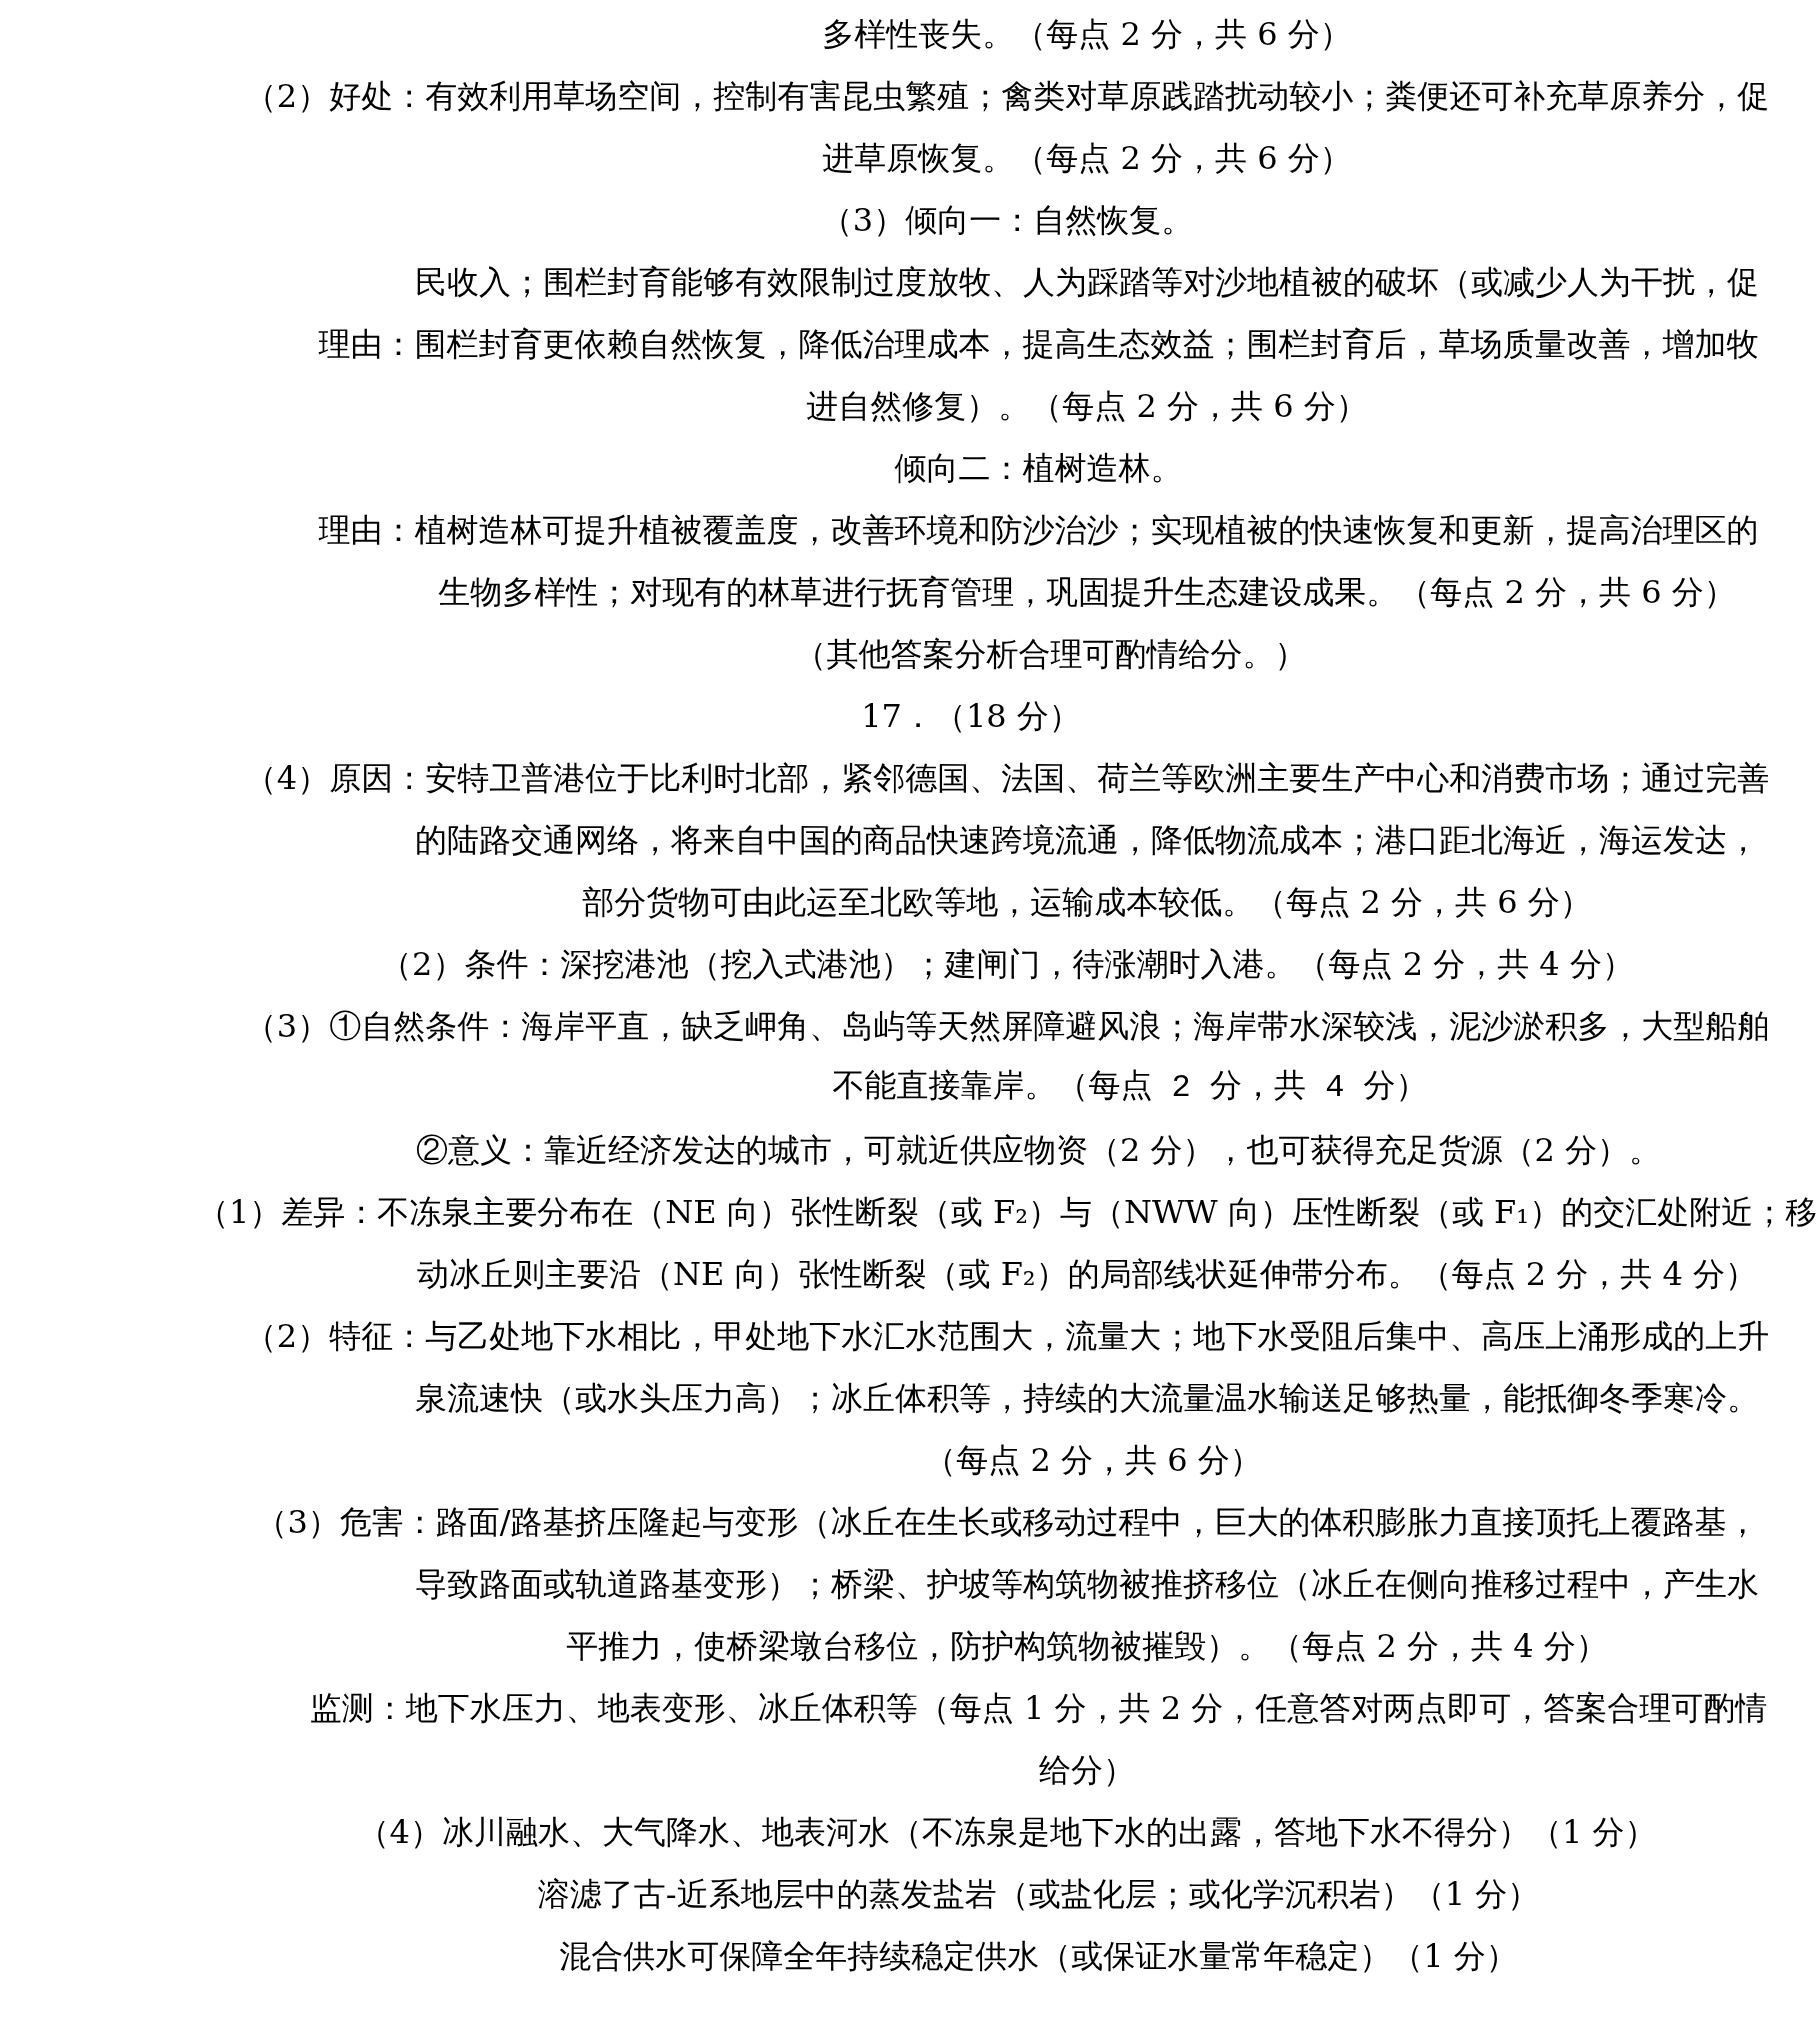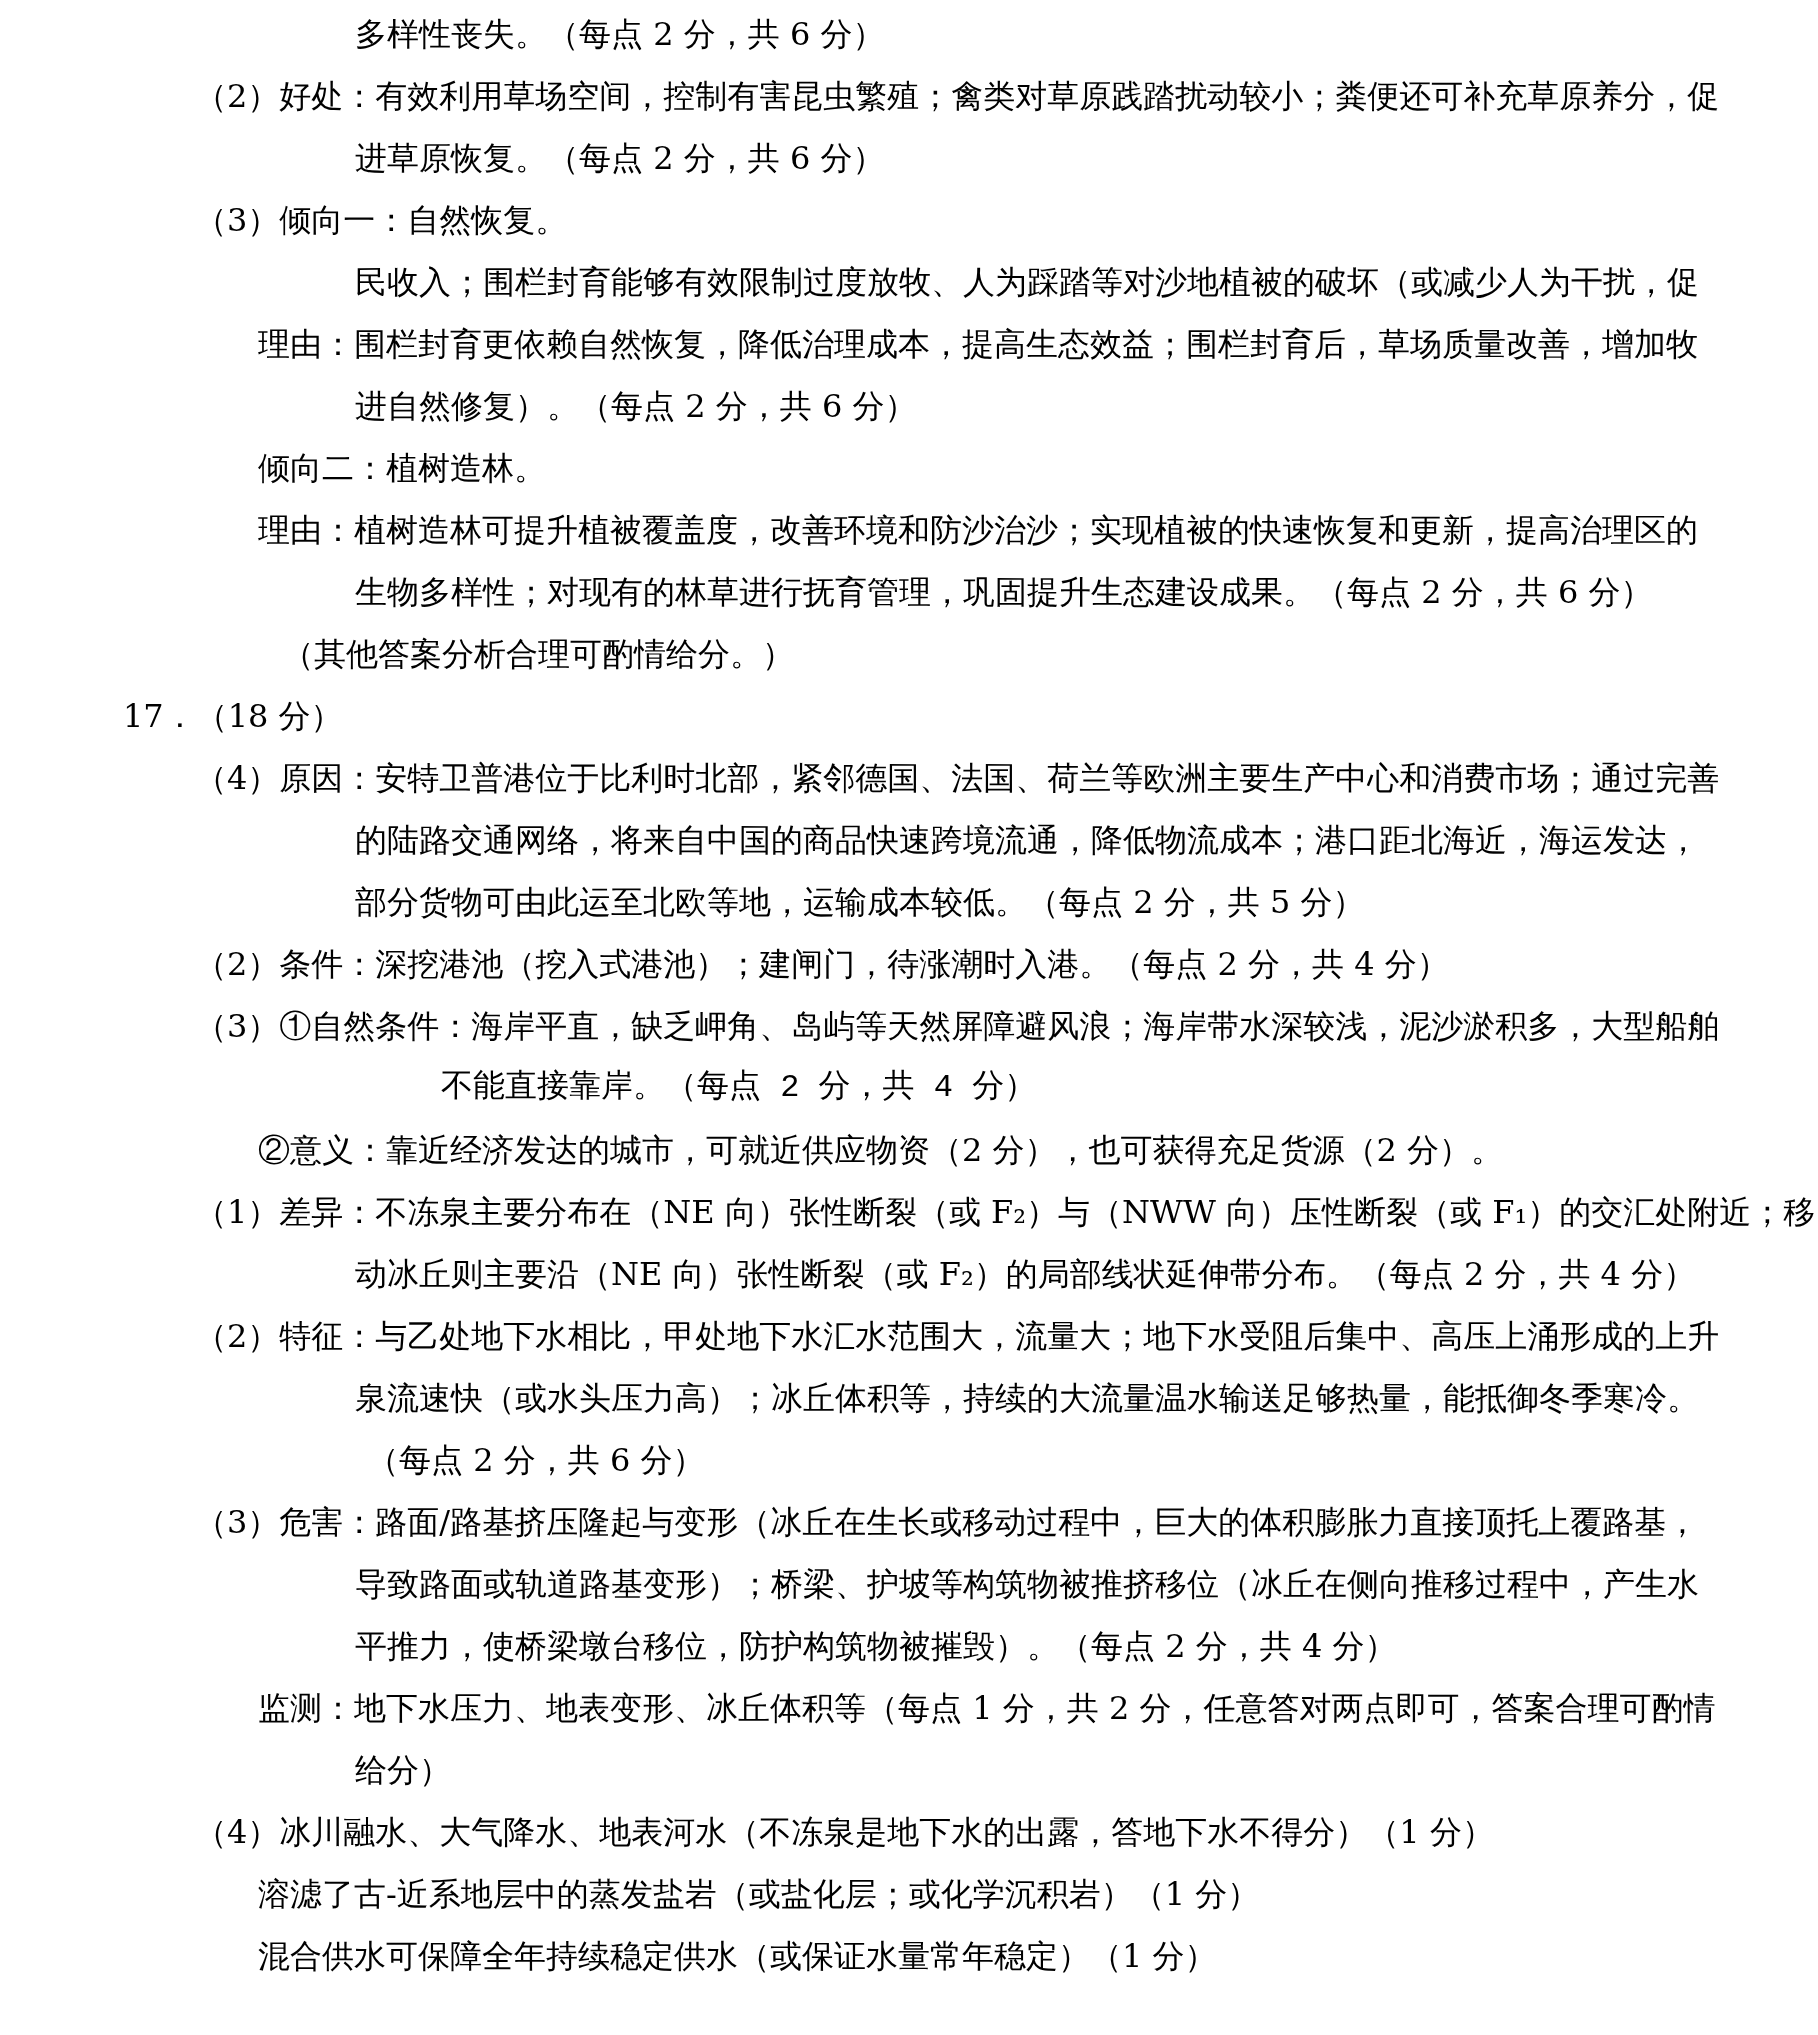--- a/index.html
+++ b/index.html
@@ -20,20 +20,21 @@
     box-sizing: border-box;
     padding-top: 3.4px;
     background: #ffffff;
   }
   .doc-line {
     height: 62px;
     line-height: 62px;
     font-size: 32px;
     white-space: nowrap;
     letter-spacing: 0;
+    text-align: center;
   }
   
   .ind-q     { margin-left: 123px; }  
   .ind-1     { margin-left: 195px; }  
   .ind-2     { margin-left: 258px; }  
   .ind-note  { margin-left: 282px; }  
   .ind-3     { margin-left: 355px; }  
   .ind-score { margin-left: 367px; }  
   .ind-4     { margin-left: 441px; font-family: Liberation Mono, monospace; }  
 </style>
@@ -48,21 +49,21 @@
   <div class="doc-line ind-3">民收入；围栏封育能够有效限制过度放牧、人为踩踏等对沙地植被的破坏（或减少人为干扰，促</div>
   <div class="doc-line ind-2">理由：围栏封育更依赖自然恢复，降低治理成本，提高生态效益；围栏封育后，草场质量改善，增加牧</div>
   <div class="doc-line ind-3">进自然修复）。（每点 2 分，共 6 分）</div>
   <div class="doc-line ind-2">倾向二：植树造林。</div>
   <div class="doc-line ind-2">理由：植树造林可提升植被覆盖度，改善环境和防沙治沙；实现植被的快速恢复和更新，提高治理区的</div>
   <div class="doc-line ind-3">生物多样性；对现有的林草进行抚育管理，巩固提升生态建设成果。（每点 2 分，共 6 分）</div>
   <div class="doc-line ind-note">（其他答案分析合理可酌情给分。）</div>
   <div class="doc-line ind-q">17．（18 分）</div>
   <div class="doc-line ind-1">（4）原因：安特卫普港位于比利时北部，紧邻德国、法国、荷兰等欧洲主要生产中心和消费市场；通过完善</div>
   <div class="doc-line ind-3">的陆路交通网络，将来自中国的商品快速跨境流通，降低物流成本；港口距北海近，海运发达，</div>
-  <div class="doc-line ind-3">部分货物可由此运至北欧等地，运输成本较低。（每点 2 分，共 5 分）</div>
+  <div class="doc-line ind-3">部分货物可由此运至北欧等地，运输成本较低。（每点 2 分，共 6 分）</div>
   <div class="doc-line ind-1">（2）条件：深挖港池（挖入式港池）；建闸门，待涨潮时入港。（每点 2 分，共 4 分）</div>
   <div class="doc-line ind-1">（3）①自然条件：海岸平直，缺乏岬角、岛屿等天然屏障避风浪；海岸带水深较浅，泥沙淤积多，大型船舶</div>
   <div class="doc-line ind-4">不能直接靠岸。（每点 2 分，共 4 分）</div>
   <div class="doc-line ind-2">②意义：靠近经济发达的城市，可就近供应物资（2 分），也可获得充足货源（2 分）。</div>
   <div class="doc-line ind-1">（1）差异：不冻泉主要分布在（NE 向）张性断裂（或 F₂）与（NWW 向）压性断裂（或 F₁）的交汇处附近；移</div>
   <div class="doc-line ind-3">动冰丘则主要沿（NE 向）张性断裂（或 F₂）的局部线状延伸带分布。（每点 2 分，共 4 分）</div>
   <div class="doc-line ind-1">（2）特征：与乙处地下水相比，甲处地下水汇水范围大，流量大；地下水受阻后集中、高压上涌形成的上升</div>
   <div class="doc-line ind-3">泉流速快（或水头压力高）；冰丘体积等，持续的大流量温水输送足够热量，能抵御冬季寒冷。</div>
   <div class="doc-line ind-score">（每点 2 分，共 6 分）</div>
   <div class="doc-line ind-1">（3）危害：路面/路基挤压隆起与变形（冰丘在生长或移动过程中，巨大的体积膨胀力直接顶托上覆路基，</div>

